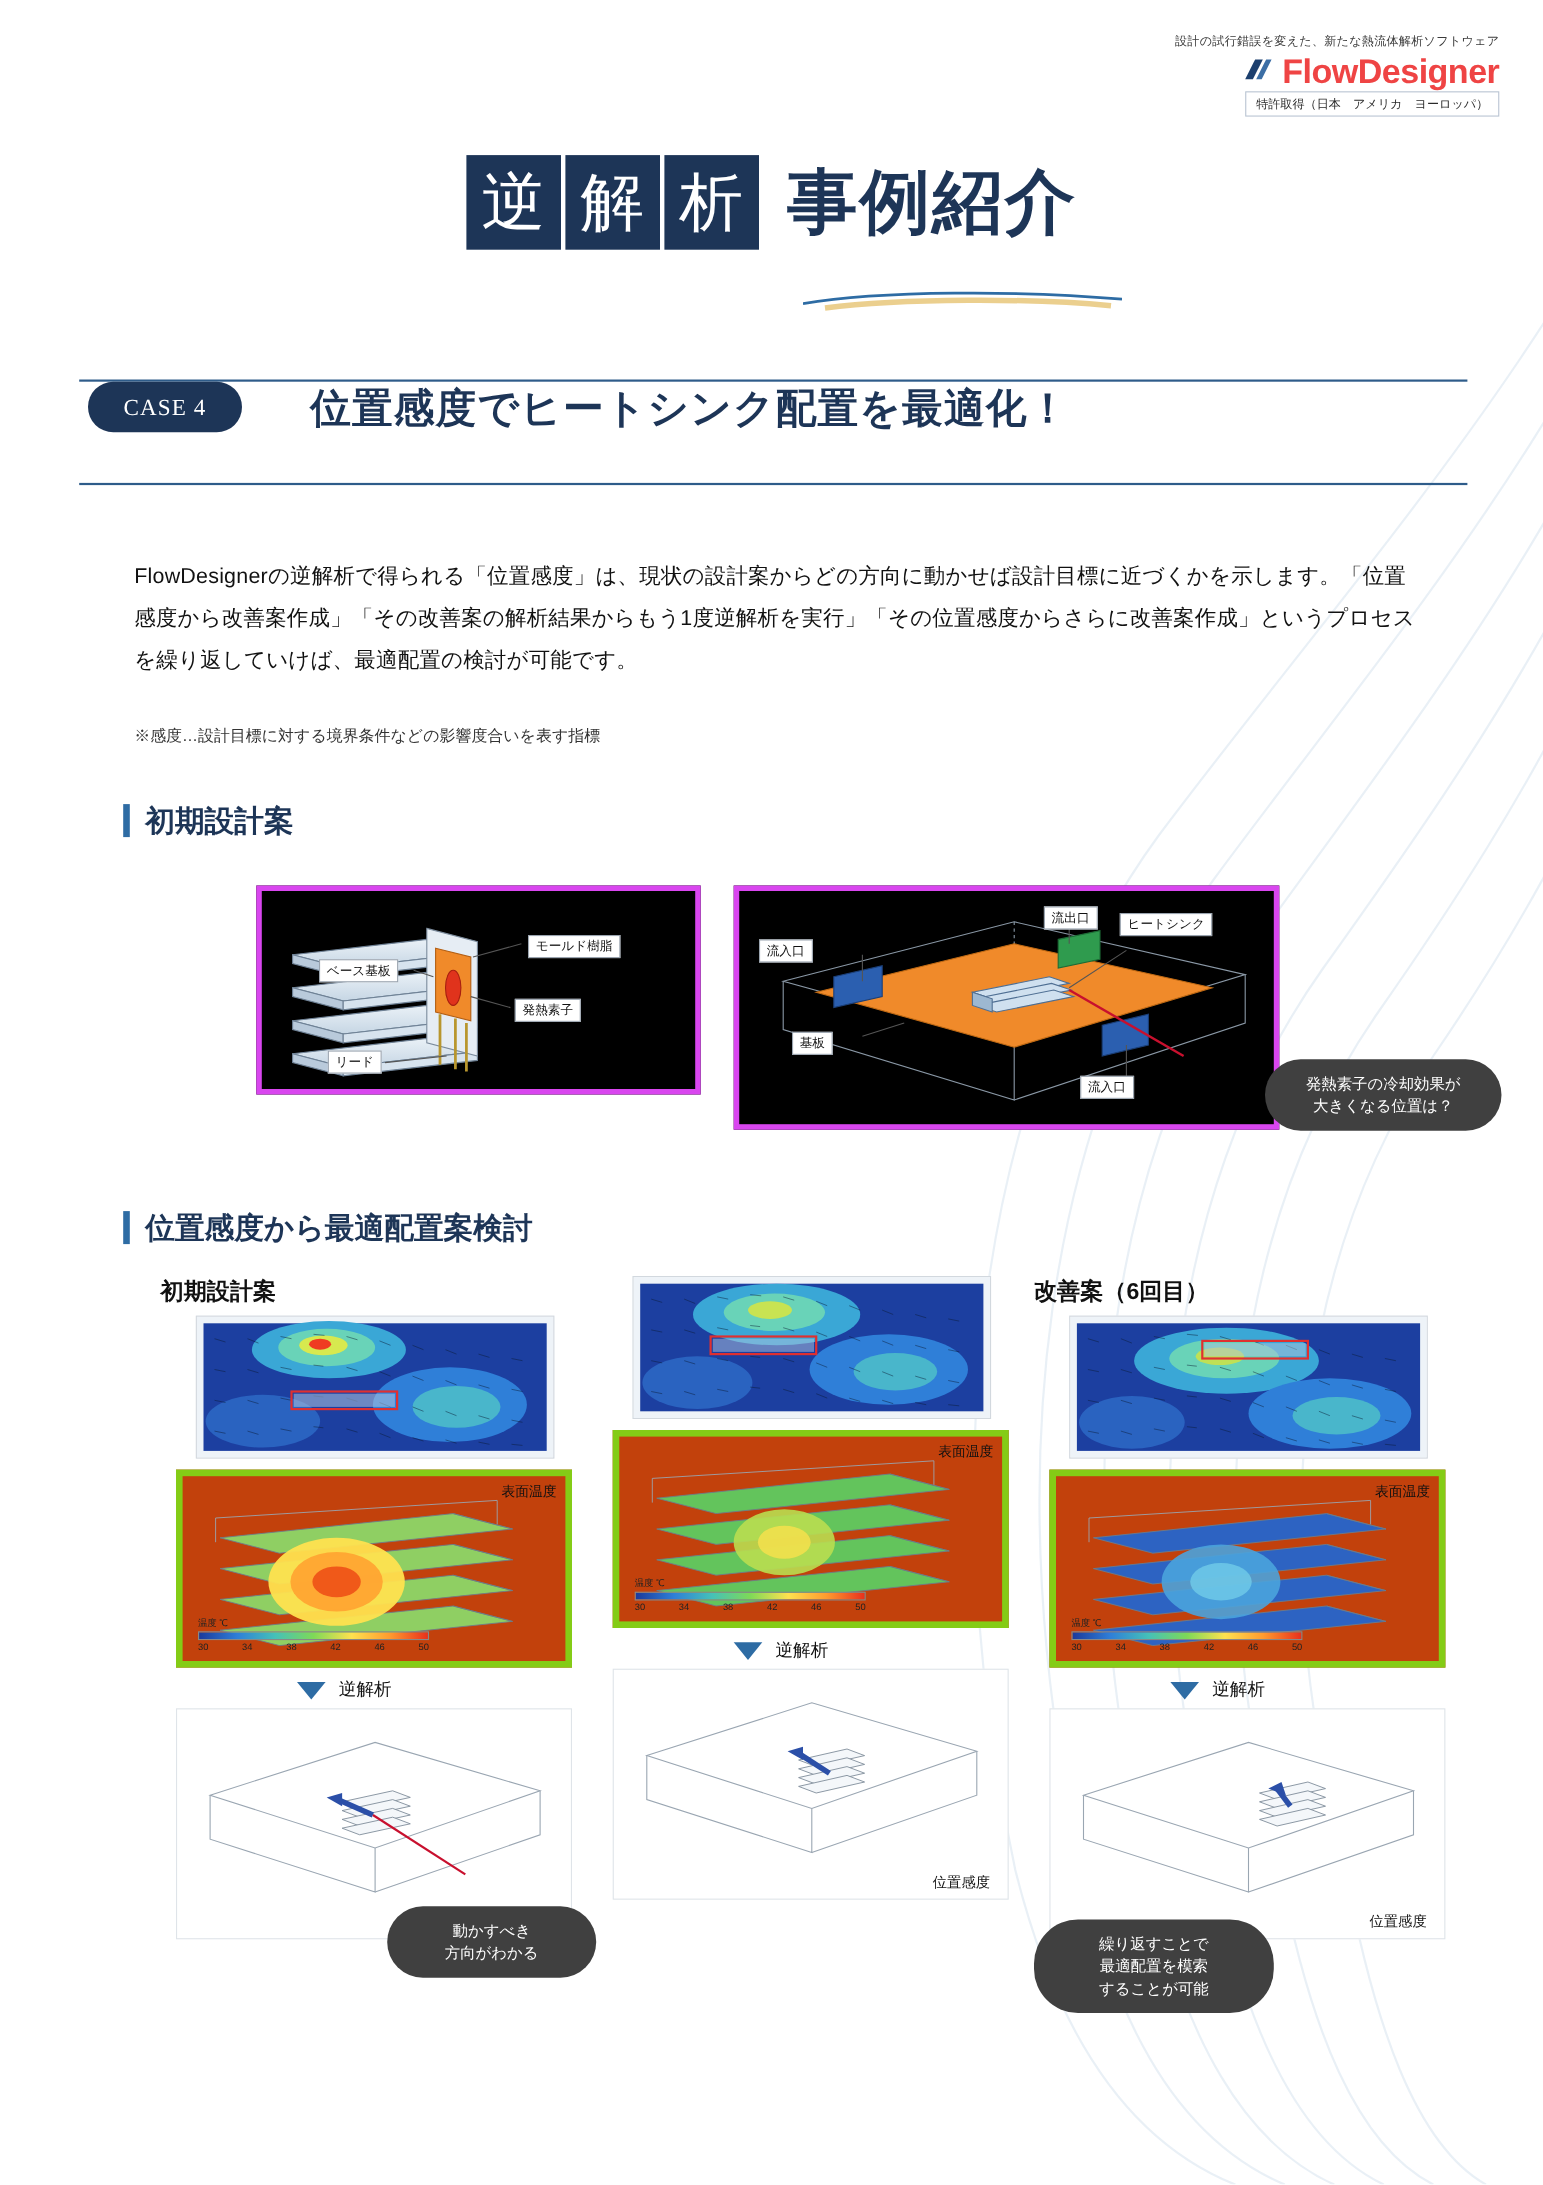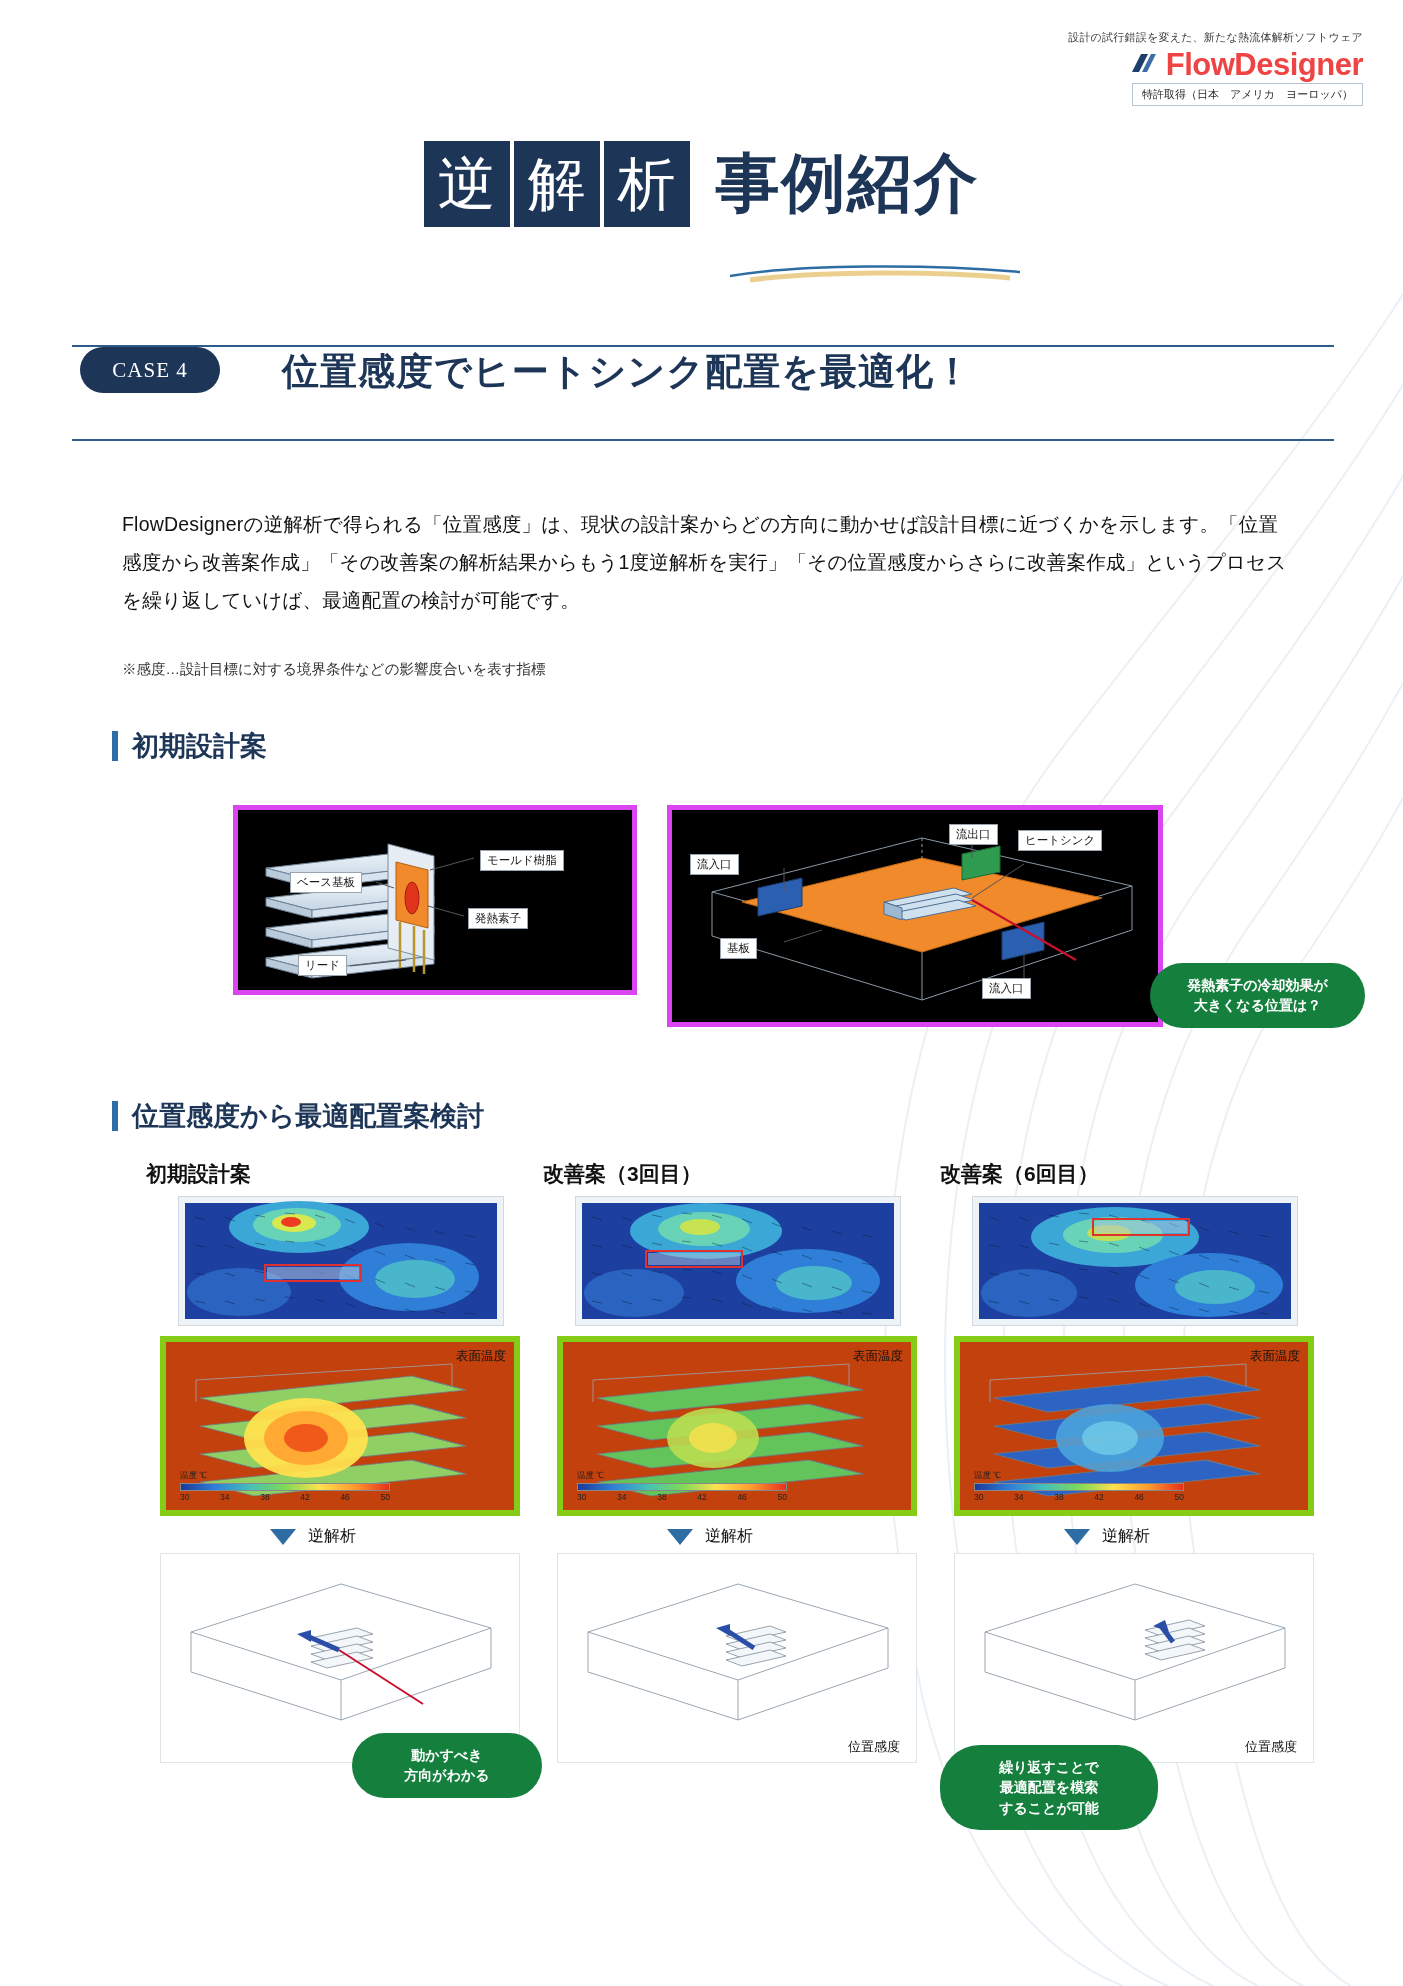--- a/index.html
+++ b/index.html
@@ -199,25 +199,25 @@
     border: 1px solid #9aa4af;
     font-size: 11.5px;
     padding: 2px 6px;
     white-space: nowrap;
     color: #111;
     z-index: 6;
   }
 
   .callout {
     position: absolute;
-    background: #15803d;
+    background: #404040;
     color: #fff;
     border-radius: 40px;
     font-size: 14px;
-    font-weight: bold;
+    font-weight: normal;
     line-height: 1.45;
     text-align: center;
     padding: 12px 16px;
     z-index: 7;
   }
 
   
   .col {
     position: absolute;
     top: 1160px;
@@ -549,21 +549,20 @@
       <span class="sens-cap">位置感度</span>
     </div>
   </div>
 
   <div class="callout" style="left:352px; top:1733px; width:190px;">
     <div>動かすべき</div>
     <div>方向がわかる</div>
   </div>
 
   <div class="col" id="col2">
-    <div class="col-title">改善案（3回目）</div>
 
     <div class="vec-box">
       <svg width="324" height="128" viewBox="0 0 324 128">
         <rect x="0" y="0" width="324" height="128" fill="#eef3f8"></rect>
         <rect x="6" y="6" width="312" height="116" fill="#1c3fa0"></rect>
         <ellipse cx="130" cy="34" rx="76" ry="28" fill="#3aa7d6"></ellipse>
         <ellipse cx="128" cy="32" rx="46" ry="17" fill="#69d3b8"></ellipse>
         <ellipse cx="124" cy="30" rx="20" ry="8" fill="#c8e352"></ellipse>
         <ellipse cx="232" cy="84" rx="72" ry="32" fill="#2f7fd8"></ellipse>
         <ellipse cx="238" cy="86" rx="38" ry="17" fill="#49b6cb"></ellipse>

